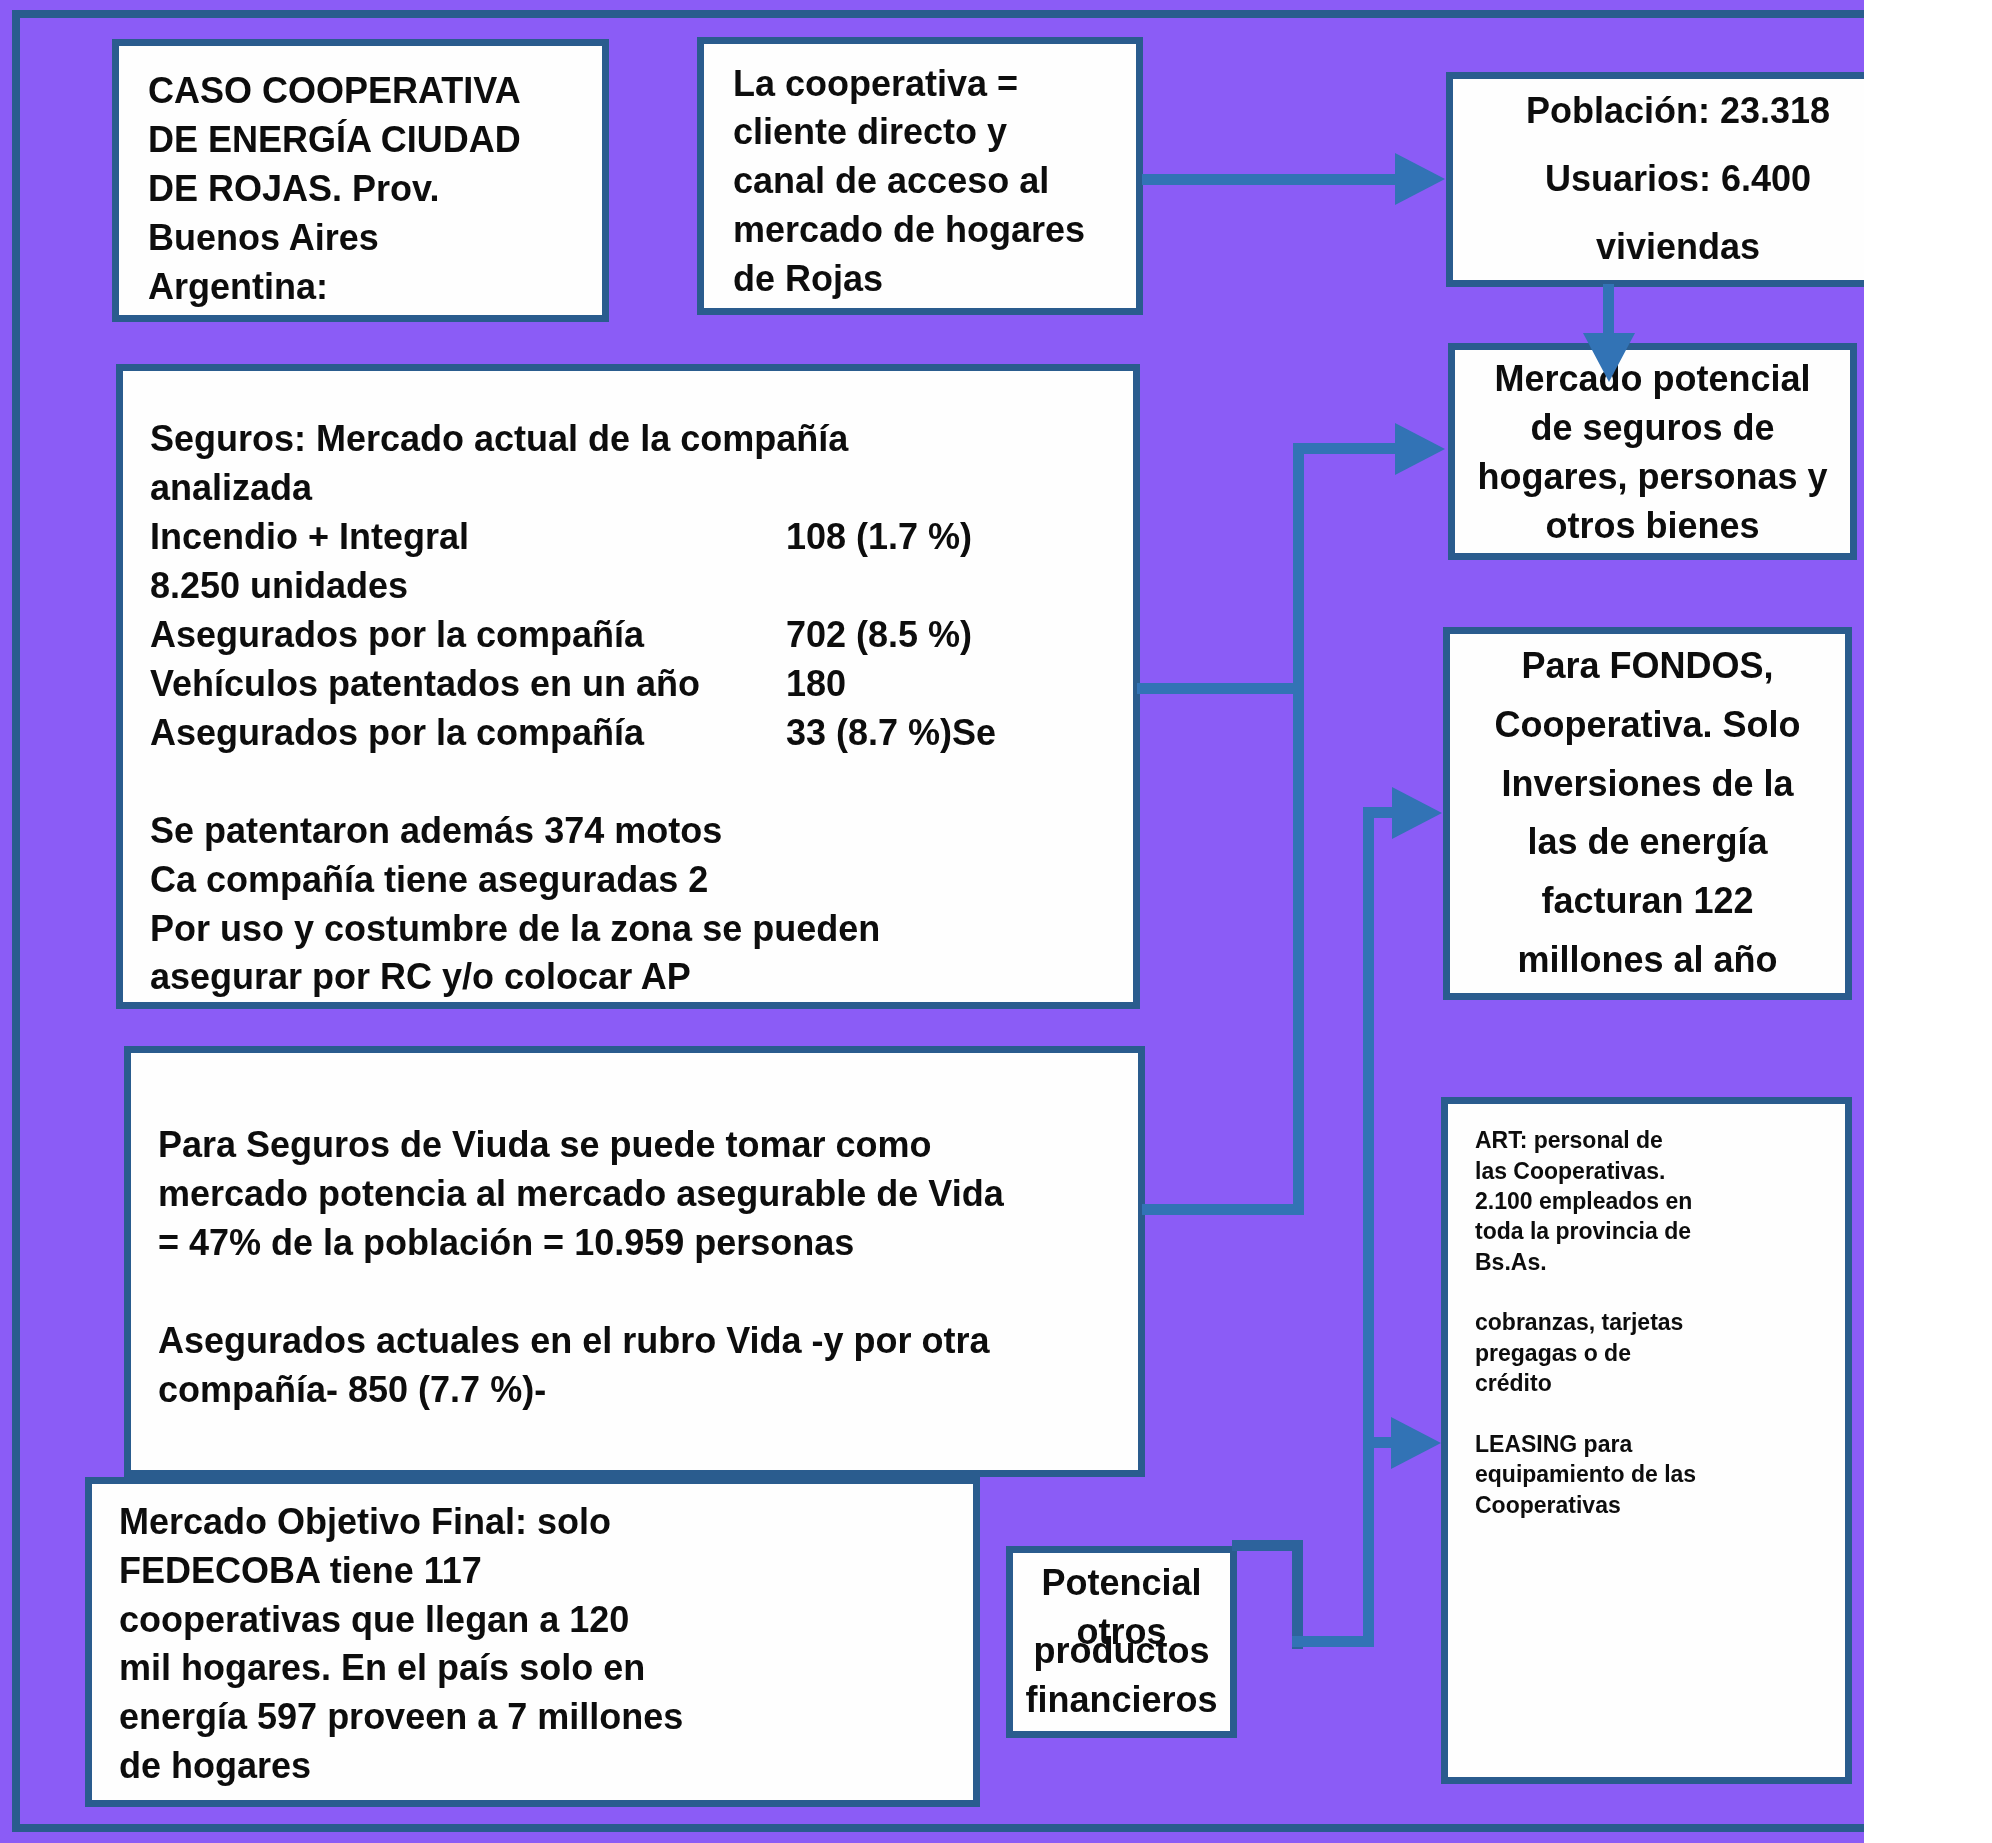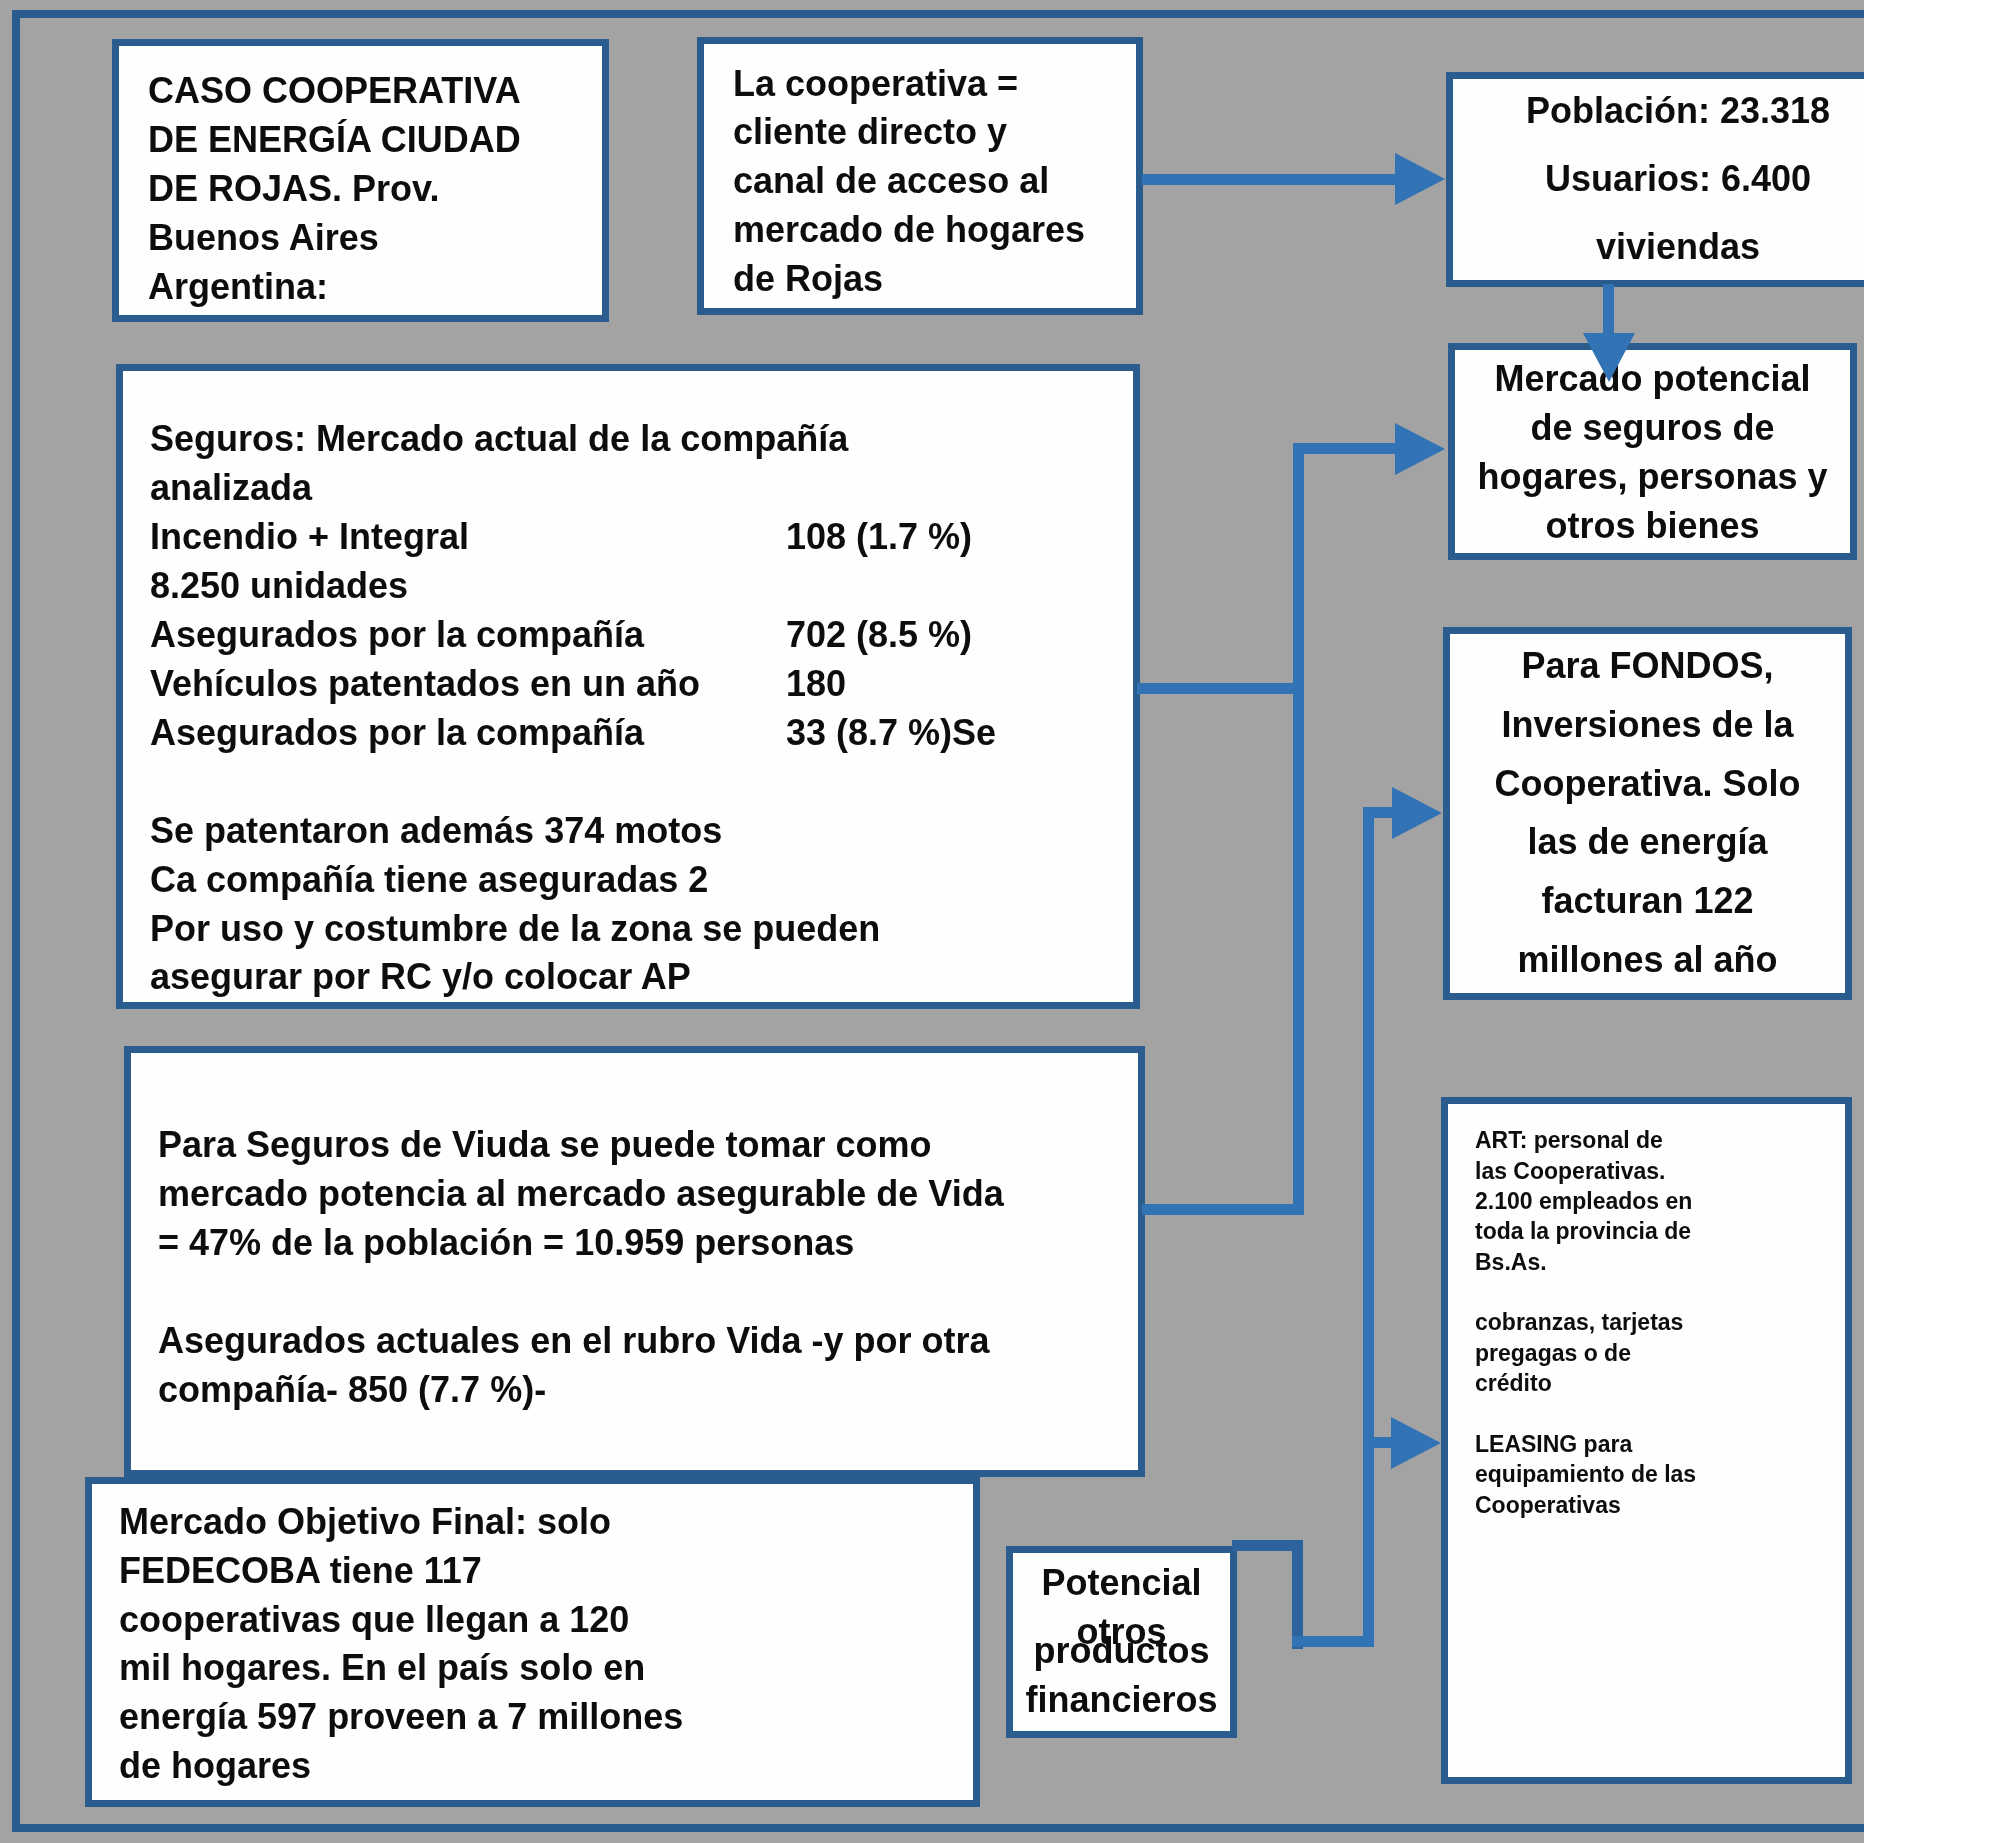--- a/index.html
+++ b/index.html
@@ -1,17 +1,17 @@
 <!DOCTYPE html>
 <html><head>
 <meta charset="utf-8">
 <style>
   html,body { margin:0; padding:0; background:#ffffff; }
   .canvas {
-    position:relative; width:1864px; height:1844px; background:#a3a3a3;
+    position:relative; width:1864px; height:1844px; background:#8b5cf6;
     font-family:"Liberation Sans", sans-serif; font-weight:bold; color:#0d0d0d;
     overflow:hidden;
   }
   .frame {
     position:absolute; left:11.6px; top:9.7px; width:1968px; height:1822px;
     border:8.7px solid #2a5c8e; box-sizing:border-box;
   }
   .box {
     position:absolute; background:#fefefe; border:7.8px solid #2a5c8e;
     box-sizing:border-box; font-size:36px; line-height:1.36;
@@ -66,22 +66,22 @@
 
   <div class="box center" style="left:1448px;top:343px;width:409px;height:217px;padding:5.8px 7.8px;line-height:1.3">
     <div class="ln">Mercado potencial</div>
     <div class="ln">de seguros de</div>
     <div class="ln">hogares, personas y</div>
     <div class="ln">otros bienes</div>
   </div>
 
   <div class="box center" style="left:1443px;top:627px;width:409px;height:373px;padding:7.8px 9.7px">
     <div class="ln">Para FONDOS,</div>
+    <div class="ln">Cooperativa. Solo</div>
     <div class="ln">Inversiones de la</div>
-    <div class="ln">Cooperativa. Solo</div>
     <div class="ln">las de energía</div>
     <div class="ln">facturan 122</div>
     <div class="ln">millones al año</div>
   </div>
 
   <div class="box art-box" style="left:1441px;top:1097px;width:411px;height:687px;padding:21.3px 9.7px 0 27px">
     <div class="ln">ART: personal de</div>
     <div class="ln">las Cooperativas.</div>
     <div class="ln">2.100 empleados en</div>
     <div class="ln">toda la provincia de</div>

